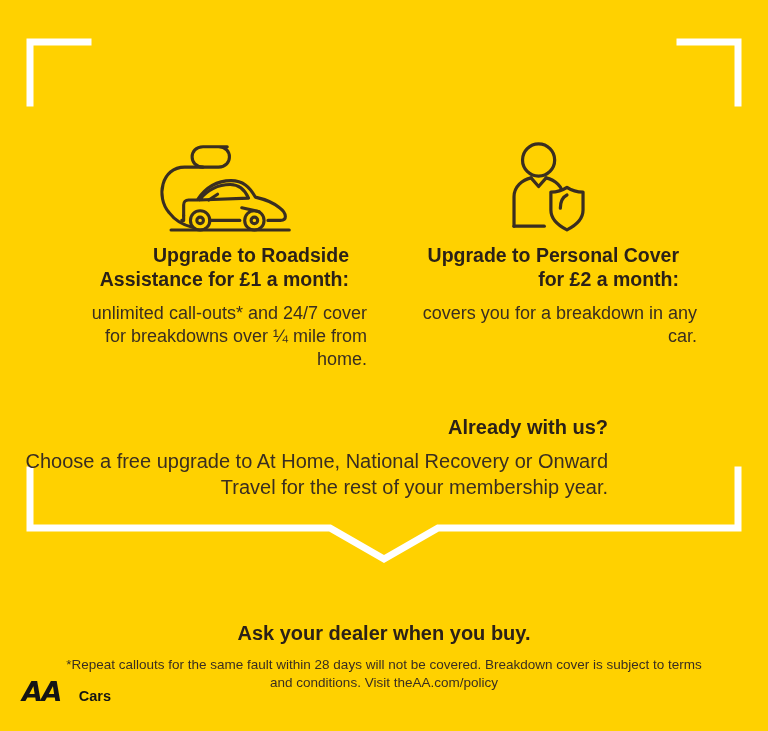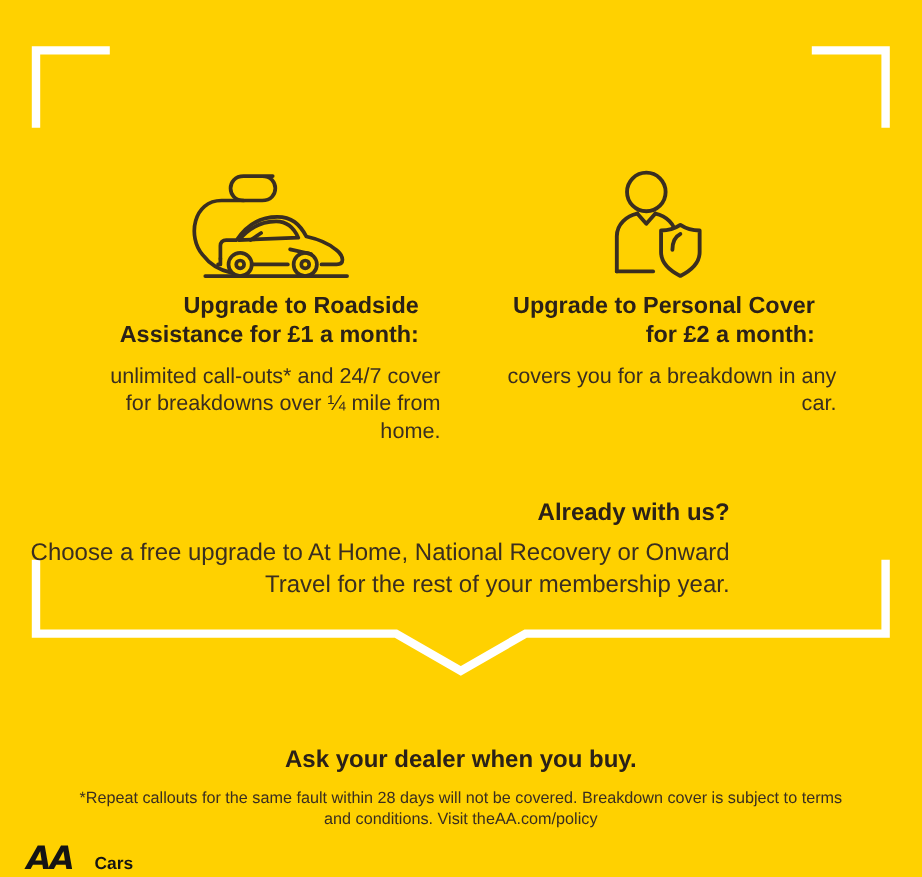--- a/index.html
+++ b/index.html
@@ -154,21 +154,20 @@
     align-items: baseline;
   }
   .logo-aa {
     font-family: "DejaVu Sans", sans-serif;
     font-size: 27px;
     font-weight: bold;
     font-style: italic;
     letter-spacing: -1.5px;
     color: #141414;
     line-height: 1;
-    margin-top: 24px;
   }
   .logo-cars {
     font-size: 14.5px;
     font-weight: bold;
     color: #141414;
     margin-left: 18px;
     line-height: 1;
   }
 </style>
 </head>

